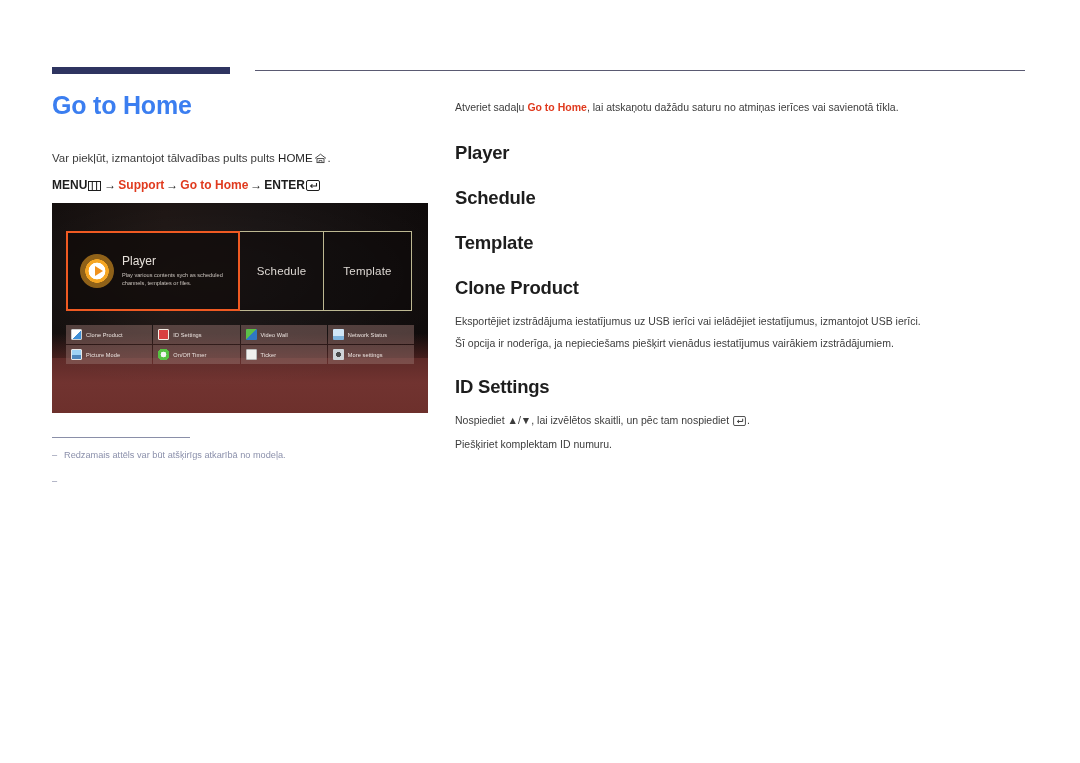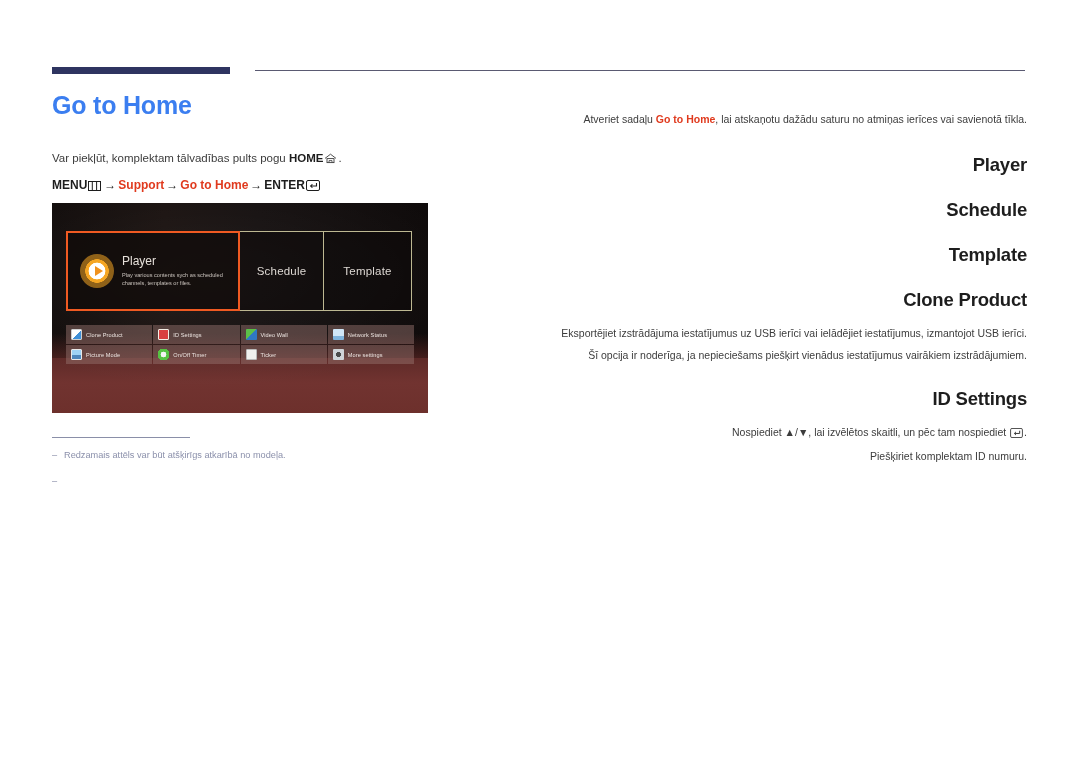--- a/index.html
+++ b/index.html
@@ -42,21 +42,21 @@
     letter-spacing: -0.2px;
     margin: 0 0 30px 0;
     line-height: 1.1;
   }
   .access-line {
     font-size: 11.5px;
     color: #3c3c3c;
     line-height: 1.55;
     margin: 0 0 7px 0;
   }
-  .access-line b { font-weight: bold; color: #1d1d1d; }
+  .access-line b { font-weight: normal; color: #1d1d1d; }
   .menu-path {
     font-size: 12px;
     color: #1d1d1d;
     font-weight: bold;
     line-height: 1.5;
     margin: 0;
     white-space: nowrap;
   }
   .menu-path .hl { color: #e03a1e; }
   .menu-path .arrow { font-weight: normal; color: #1d1d1d; padding: 0 2px; }
@@ -193,23 +193,22 @@
     font-size: 9.2px;
     color: #8b90ab;
     line-height: 1.5;
     margin-bottom: 12px;
   }
   .note .dash { width: 12px; flex: 0 0 auto; }
 
   
   .right-col {
     position: absolute;
-    left: 455px; top: 111px;
+    left: 455px; top: 99px;
     width: 572px;
-    text-align: right;
   }
   .intro {
     font-size: 10.5px;
     color: #3c3c3c;
     line-height: 1.6;
     margin: 0 0 26px 0;
   }
   .intro .hl { color: #e03a1e; font-weight: bold; }
   .sec { margin-bottom: 23px; }
   .sec:last-child { margin-bottom: 0; }
@@ -232,21 +231,21 @@
 </head>
 <body>
 
 <div class="rule-thick"></div>
 <div class="rule-thin"></div>
 
 <div class="left-col">
 
   <h1 class="page-title">Go to Home</h1>
 
-  <p class="access-line"><span>Var piekļūt, komplektam tālvadības pults pogu </span><b>HOME</b><span class="gl"><svg width="13" height="11" viewBox="0 0 13 11">
+  <p class="access-line"><span>Var piekļūt, izmantojot tālvadības pults pults </span><b>HOME</b><span class="gl"><svg width="13" height="11" viewBox="0 0 13 11">
           <path d="M1 5.4L6.5 1.2 12 5.4" fill="none" stroke="#3c3c3c" stroke-width="0.9"></path>
           <rect x="3" y="5.6" width="7" height="4" fill="none" stroke="#3c3c3c" stroke-width="0.9"></rect>
           <path d="M5 9.6v-2h3v2" fill="none" stroke="#3c3c3c" stroke-width="0.8"></path>
         </svg></span><span>.</span></p>
 
   <p class="menu-path"><span>MENU</span><span class="gl"><svg width="13" height="10" viewBox="0 0 13 10">
           <rect x="0.5" y="0.5" width="12" height="9" fill="none" stroke="#1d1d1d" stroke-width="1"></rect>
           <line x1="4.3" y1="0.5" x2="4.3" y2="9.5" stroke="#1d1d1d" stroke-width="1"></line>
           <line x1="8.6" y1="0.5" x2="8.6" y2="9.5" stroke="#1d1d1d" stroke-width="1"></line>
         </svg></span><span class="arrow">→</span><span class="hl">Support</span><span class="arrow">→</span><span class="hl">Go to Home</span><span class="arrow">→</span><span>ENTER</span><span class="gl"><svg width="14" height="11" viewBox="0 0 14 11">

